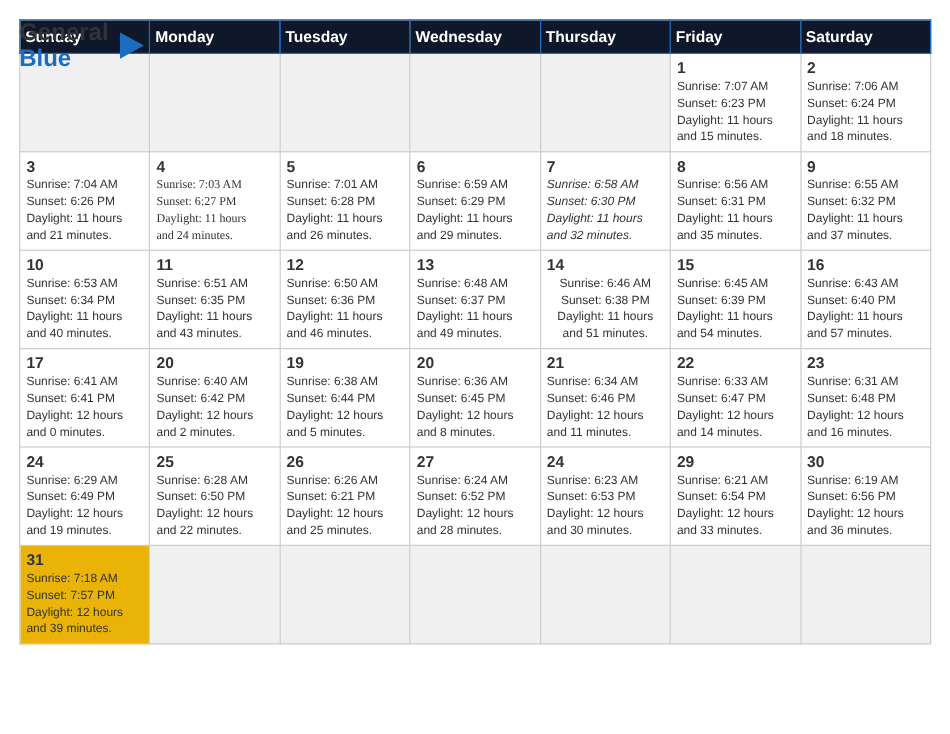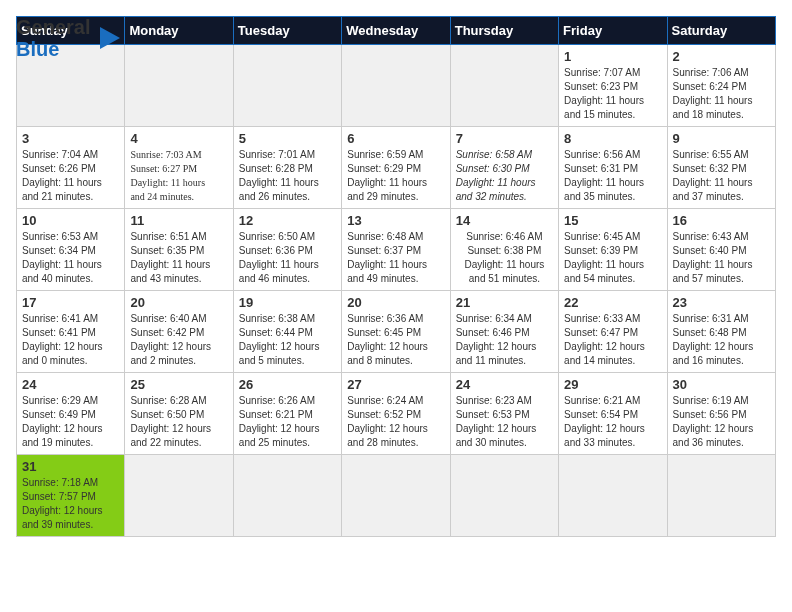--- a/index.html
+++ b/index.html
@@ -42,21 +42,21 @@
       font-weight: bold;
       margin-bottom: 2px;
       display: block;
     }
     .day-info {
       font-size: 10px;
       line-height: 1.4;
       color: #333;
     }
     .last-week td {
-      background: #84cc16;
+      background: #eab308;
     }
   </style>
 </head>
 <body>
 
 <div style="position:absolute; top:16px; left:16px; display:flex; align-items:center;" data-name="logo-container">
   <div style="display:flex; flex-direction:column; align-items:flex-start;" data-name="logo-text-container">
     <span style="font-size:20px; color:#333; font-weight:bold; line-height:1.1;" data-name="logo-general-text">General</span>
     <span style="font-size:20px; color:#1a6dbf; font-weight:bold; line-height:1.1;" data-name="logo-blue-text">Blue</span>
   </div>

